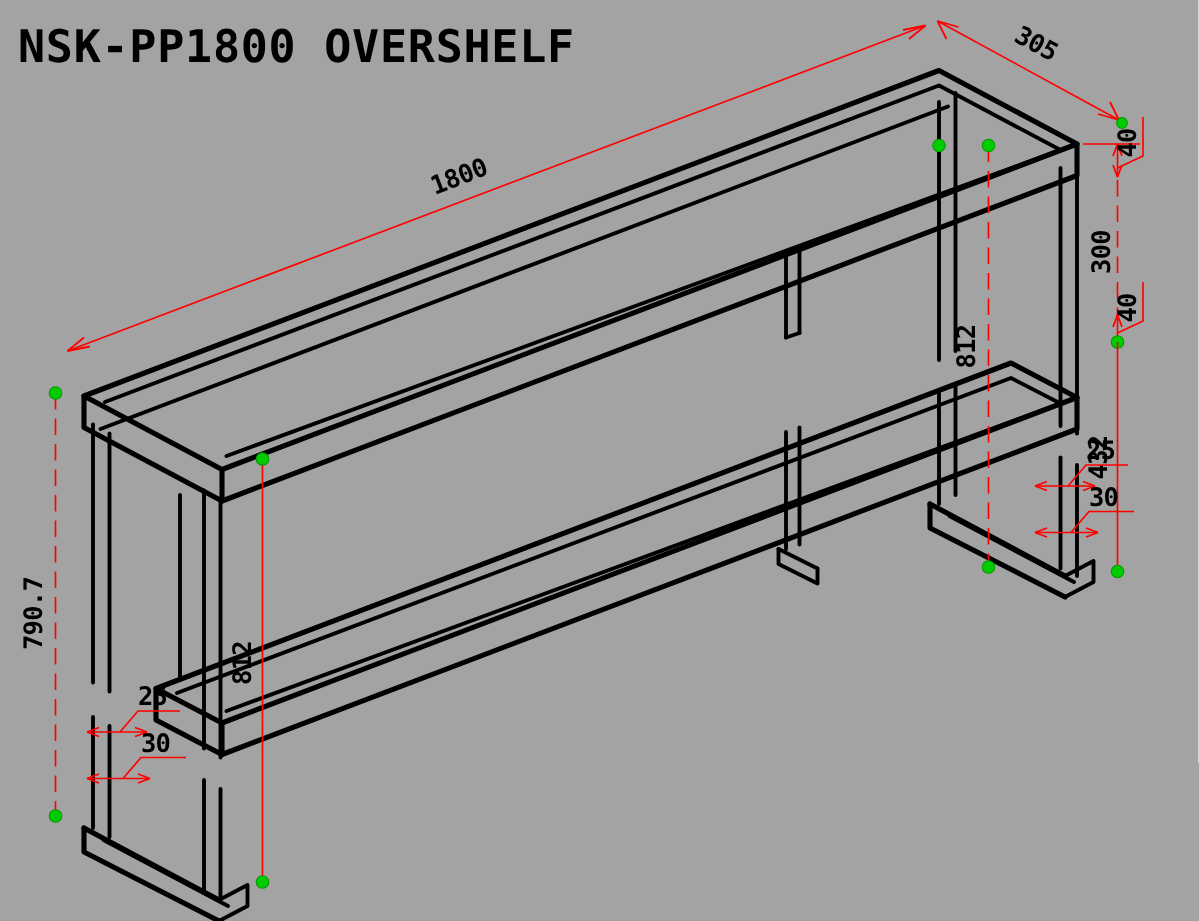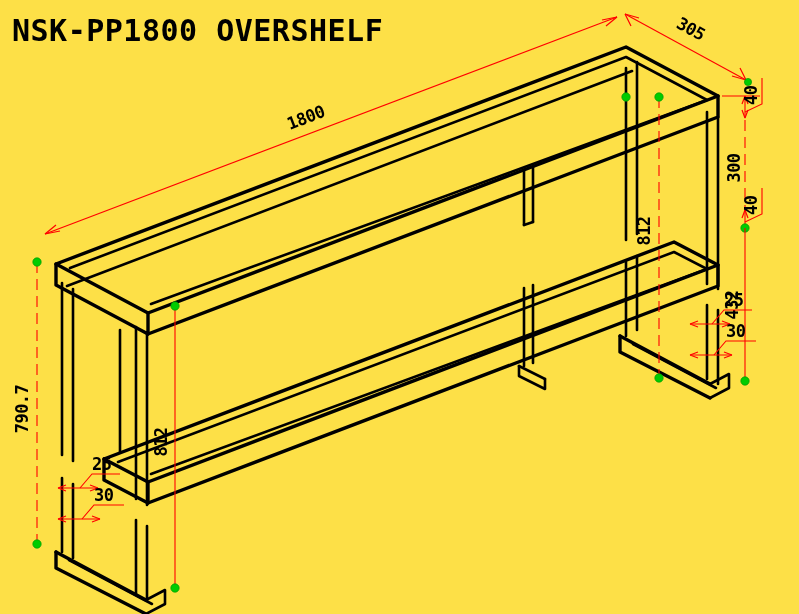--- a/index.html
+++ b/index.html
@@ -11,21 +11,21 @@
   body {
     width: 799px;
     height: 614px;
     overflow: hidden;
     font-family: "DejaVu Sans Mono", monospace;
   }
   #drawing-root {
     position: relative;
     width: 799px;
     height: 614px;
-    background: #fde047;
+    background: #a3a3a3;
   }
   svg#cad {
     position: absolute;
     left: 0;
     top: 0;
     display: block;
   }
   .part-line {
     stroke: #000000;
     stroke-width: 3.4;

